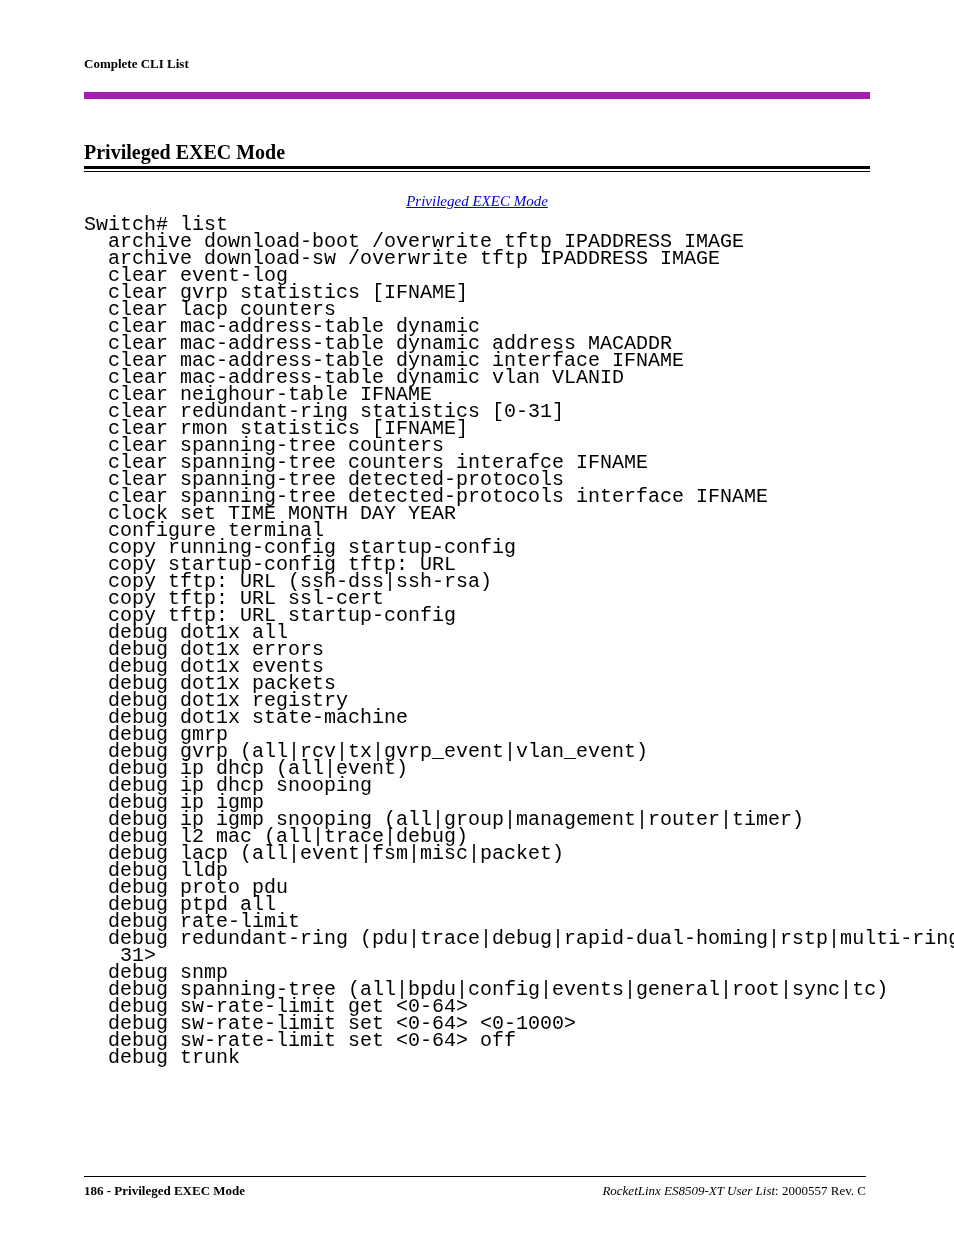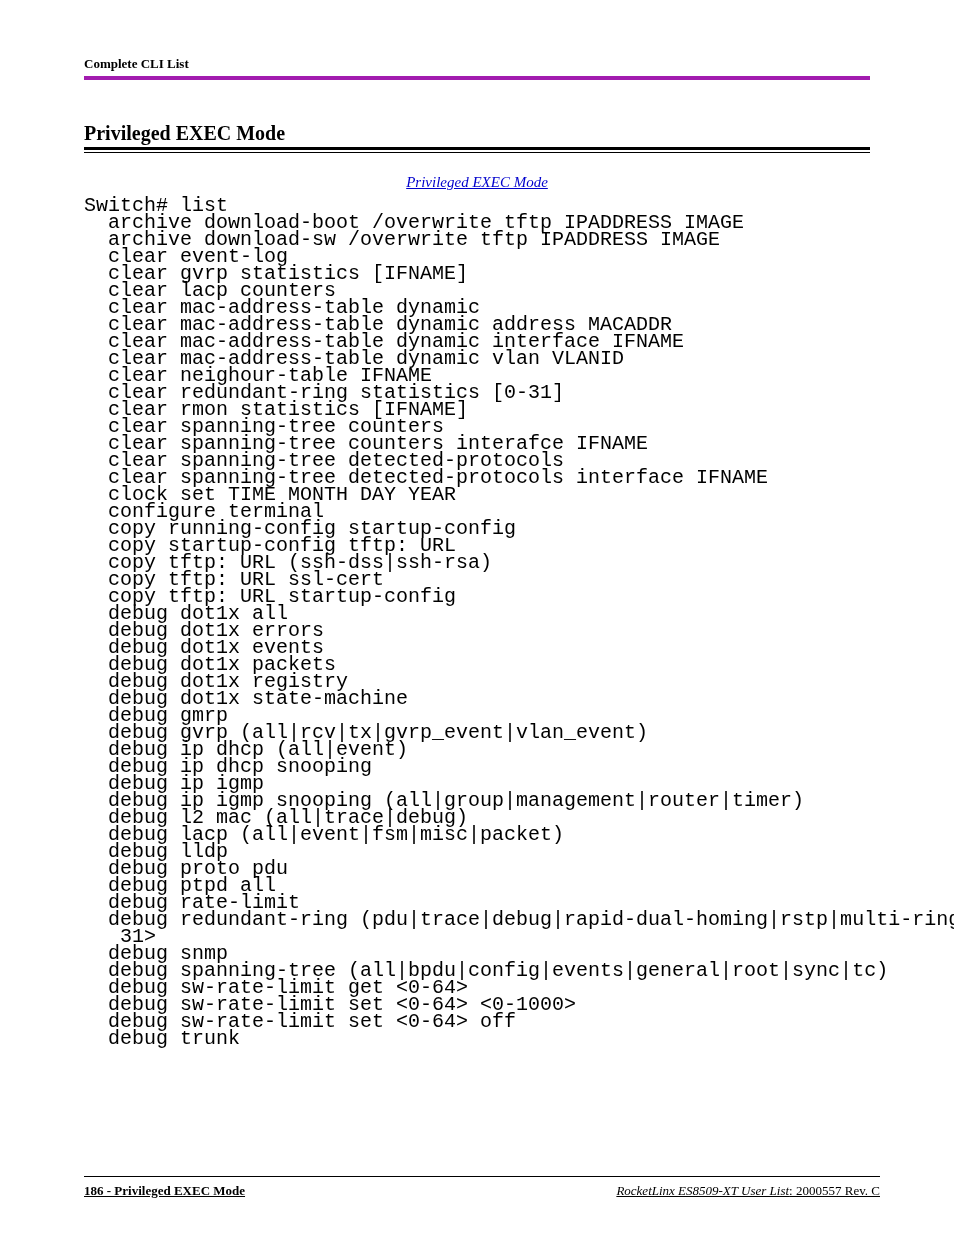--- a/index.html
+++ b/index.html
@@ -12,22 +12,22 @@
   }
   .page {
     padding: 56px 84px 36px 84px;
     box-sizing: border-box;
     min-height: 1235px;
     position: relative;
   }
   .header-text {
     font-weight: bold;
     font-size: 13px;
-    padding-bottom: 4px;
-    border-bottom: 4px solid #a21caf;
+    padding-bottom: 20px;
+    border-bottom: 7px solid #a21caf;
   }
   .section-title {
     font-weight: bold;
     font-size: 20px;
     margin-top: 42px;
     margin-bottom: 2px;
   }
   .thick-rule {
     border-top: 3px solid #000;
     border-bottom: 1px solid #000;
@@ -50,28 +50,27 @@
     font-family: 'Courier New', Courier, monospace;
     font-size: 20px;
     line-height: 17px;
     white-space: pre;
     margin: 0;
   }
   .footer {
     position: absolute;
     bottom: 36px;
     left: 84px;
-    right: 74px;
+    right: 88px;
     border-top: 1px solid #000;
     padding-top: 6px;
     font-size: 13px;
     display: flex;
     justify-content: space-between;
     font-family: 'Times New Roman', Times, serif;
-    text-decoration: underline;
   }
   .footer .left {
     font-weight: bold;
   }
   .footer .right {
     font-style: italic;
   }
   .footer .right .rev {
     font-style: normal;
     margin-top: 40px;

